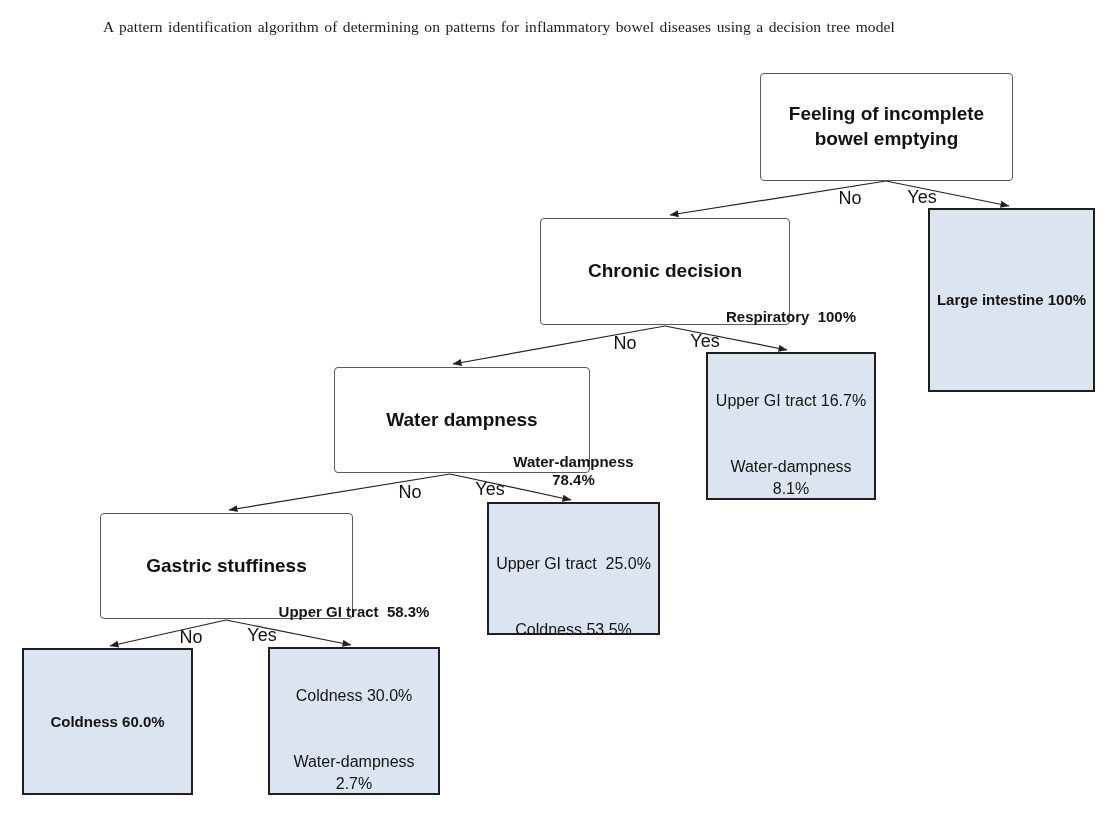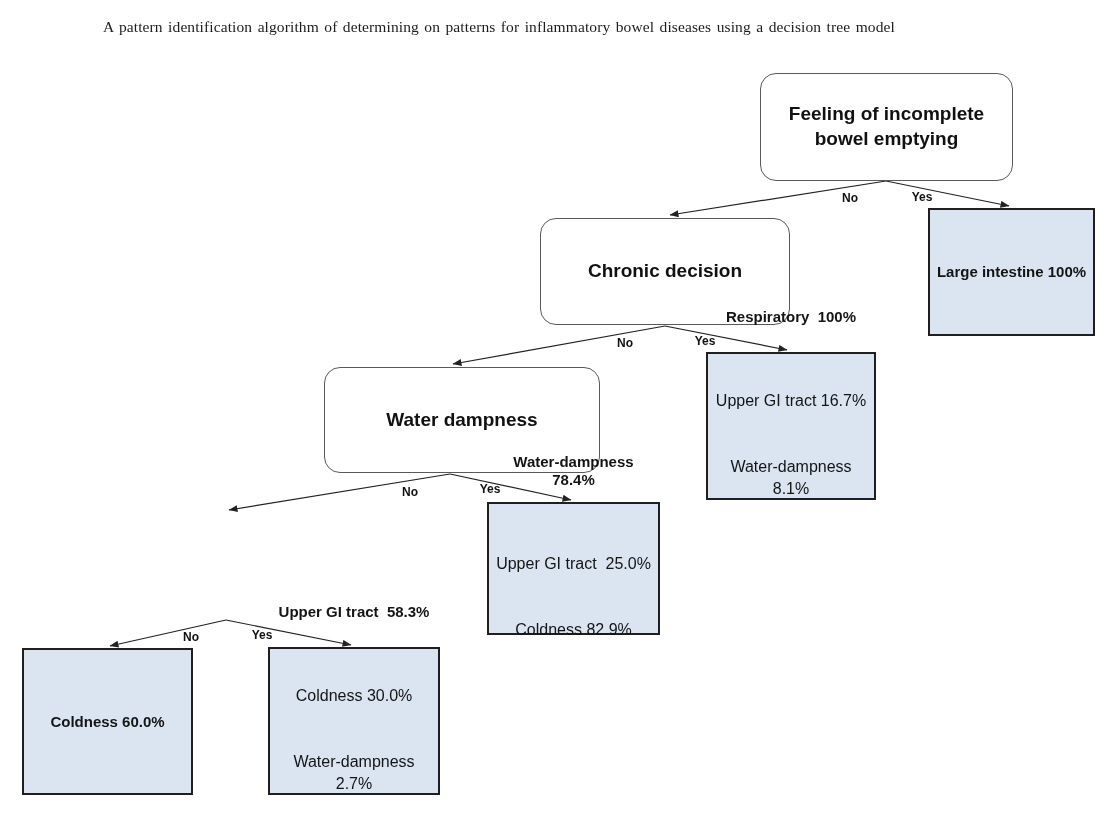--- a/index.html
+++ b/index.html
@@ -11,48 +11,48 @@
     position:absolute; left:75px; top:18px;
     font-family:"Liberation Serif", serif; font-size:15.5px; color:#1c1c1c;
     letter-spacing:0.1px; word-spacing:1.5px; white-space:nowrap;margin-left:28px;
   }
   svg.edges { position:absolute; left:0; top:0; width:1114px; height:813px; }
   svg.edges line { stroke:var(--line-color,#222); stroke-width:1.2; }
   svg.edges marker path { fill:var(--line-color,#222); }
 
   .decision {
     position:absolute; box-sizing:border-box; background:#ffffff;
-    border:1.6px solid var(--decision-border,#595959); border-radius:16px;
+    border:1.6px solid var(--decision-border,#595959); border-radius:4px;
     display:flex; align-items:center; justify-content:center; text-align:center;
     font-weight:bold; font-size:19px; line-height:1.3; color:#111; padding:0 18px;
   }
   #node-root     { left:760px; top:73px;  width:253px; height:108px; }
   #node-chronic  { left:540px; top:218px; width:250px; height:107px; }
-  #node-water    { left:324px; top:367px; width:276px; height:106px; }
+  #node-water    { left:334px; top:367px; width:256px; height:106px; }
   #node-gastric  { left:100px; top:513px; width:253px; height:106px; }
 
   .leaf {
     position:absolute; box-sizing:border-box;
     background:var(--leaf-fill,#dbe5f1); border:2px solid var(--leaf-border,#1f1f1f);
     display:flex; flex-direction:column; align-items:center; justify-content:center;
     text-align:center; color:#141414; padding:4px;
   }
   .leaf-title   { font-weight:bold; font-size:15px; line-height:18px; white-space:pre-wrap; }
   .leaf-details { margin-top:20px; font-size:16px; line-height:22px; white-space:pre-wrap; }
   .leaf-details:empty { display:none; }
 
-  #leaf-large       { left:928px; top:208px; width:167px; height:128px; }
+  #leaf-large       { left:928px; top:208px; width:167px; height:184px; }
   #leaf-respiratory { left:706px; top:352px; width:170px; height:148px;align-items:center; }
   #leaf-waterdamp   { left:487px; top:502px; width:173px; height:133px; }
   #leaf-coldness    { left:22px;  top:648px; width:171px; height:147px; }
   #leaf-uppergi     { left:268px; top:647px; width:172px; height:148px; }
 
   .branch-label {
     position:absolute; transform:translate(-50%,-50%);
-    font-weight:bold; font-size:12px; color:#111; white-space:nowrap;
+    font-weight:normal; font-size:18px; color:#111; white-space:nowrap;
   }
   #lbl-root-no     { left:850px; top:198px; }
   #lbl-root-yes    { left:922px; top:197px; }
   #lbl-chronic-no  { left:625px; top:343px; }
   #lbl-chronic-yes { left:705px; top:341px; }
   #lbl-water-no    { left:410px; top:492px; }
   #lbl-water-yes   { left:490px; top:489px; }
   #lbl-gastric-no  { left:191px; top:637px; }
   #lbl-gastric-yes { left:262px; top:635px; }
 </style>
@@ -81,20 +81,23 @@
 
   <div class="decision" id="node-root">
     <span>Feeling of incomplete bowel emptying</span>
   </div>
   <div class="decision" id="node-chronic">
     <span>Chronic decision</span>
   </div>
   <div class="decision" id="node-water">
     <span>Water dampness</span>
   </div>
+  <div class="decision" id="node-gastric">
+    <span>Gastric stuffiness</span>
+  </div>
 
   <div class="branch-label" id="lbl-root-no">No</div>
   <div class="branch-label" id="lbl-root-yes">Yes</div>
   <div class="branch-label" id="lbl-chronic-no">No</div>
   <div class="branch-label" id="lbl-chronic-yes">Yes</div>
   <div class="branch-label" id="lbl-water-no">No</div>
   <div class="branch-label" id="lbl-water-yes">Yes</div>
   <div class="branch-label" id="lbl-gastric-no">No</div>
   <div class="branch-label" id="lbl-gastric-yes">Yes</div>
 
@@ -107,21 +110,21 @@
     <div class="leaf-details">
       <div>Upper GI tract 16.7%</div>
       <div>Water-dampness  8.1%</div>
     </div>
   </div>
 
   <div class="leaf" id="leaf-waterdamp">
     <div class="leaf-title">Water-dampness  78.4%</div>
     <div class="leaf-details">
       <div>Upper GI tract  25.0%</div>
-      <div>Coldness 82.9%</div>
+      <div>Coldness 53.5%</div>
     </div>
   </div>
 
   <div class="leaf" id="leaf-coldness">
     <div class="leaf-title">Coldness 60.0%</div>
   </div>
 
   <div class="leaf" id="leaf-uppergi">
     <div class="leaf-title">Upper GI tract  58.3%</div>
     <div class="leaf-details">

